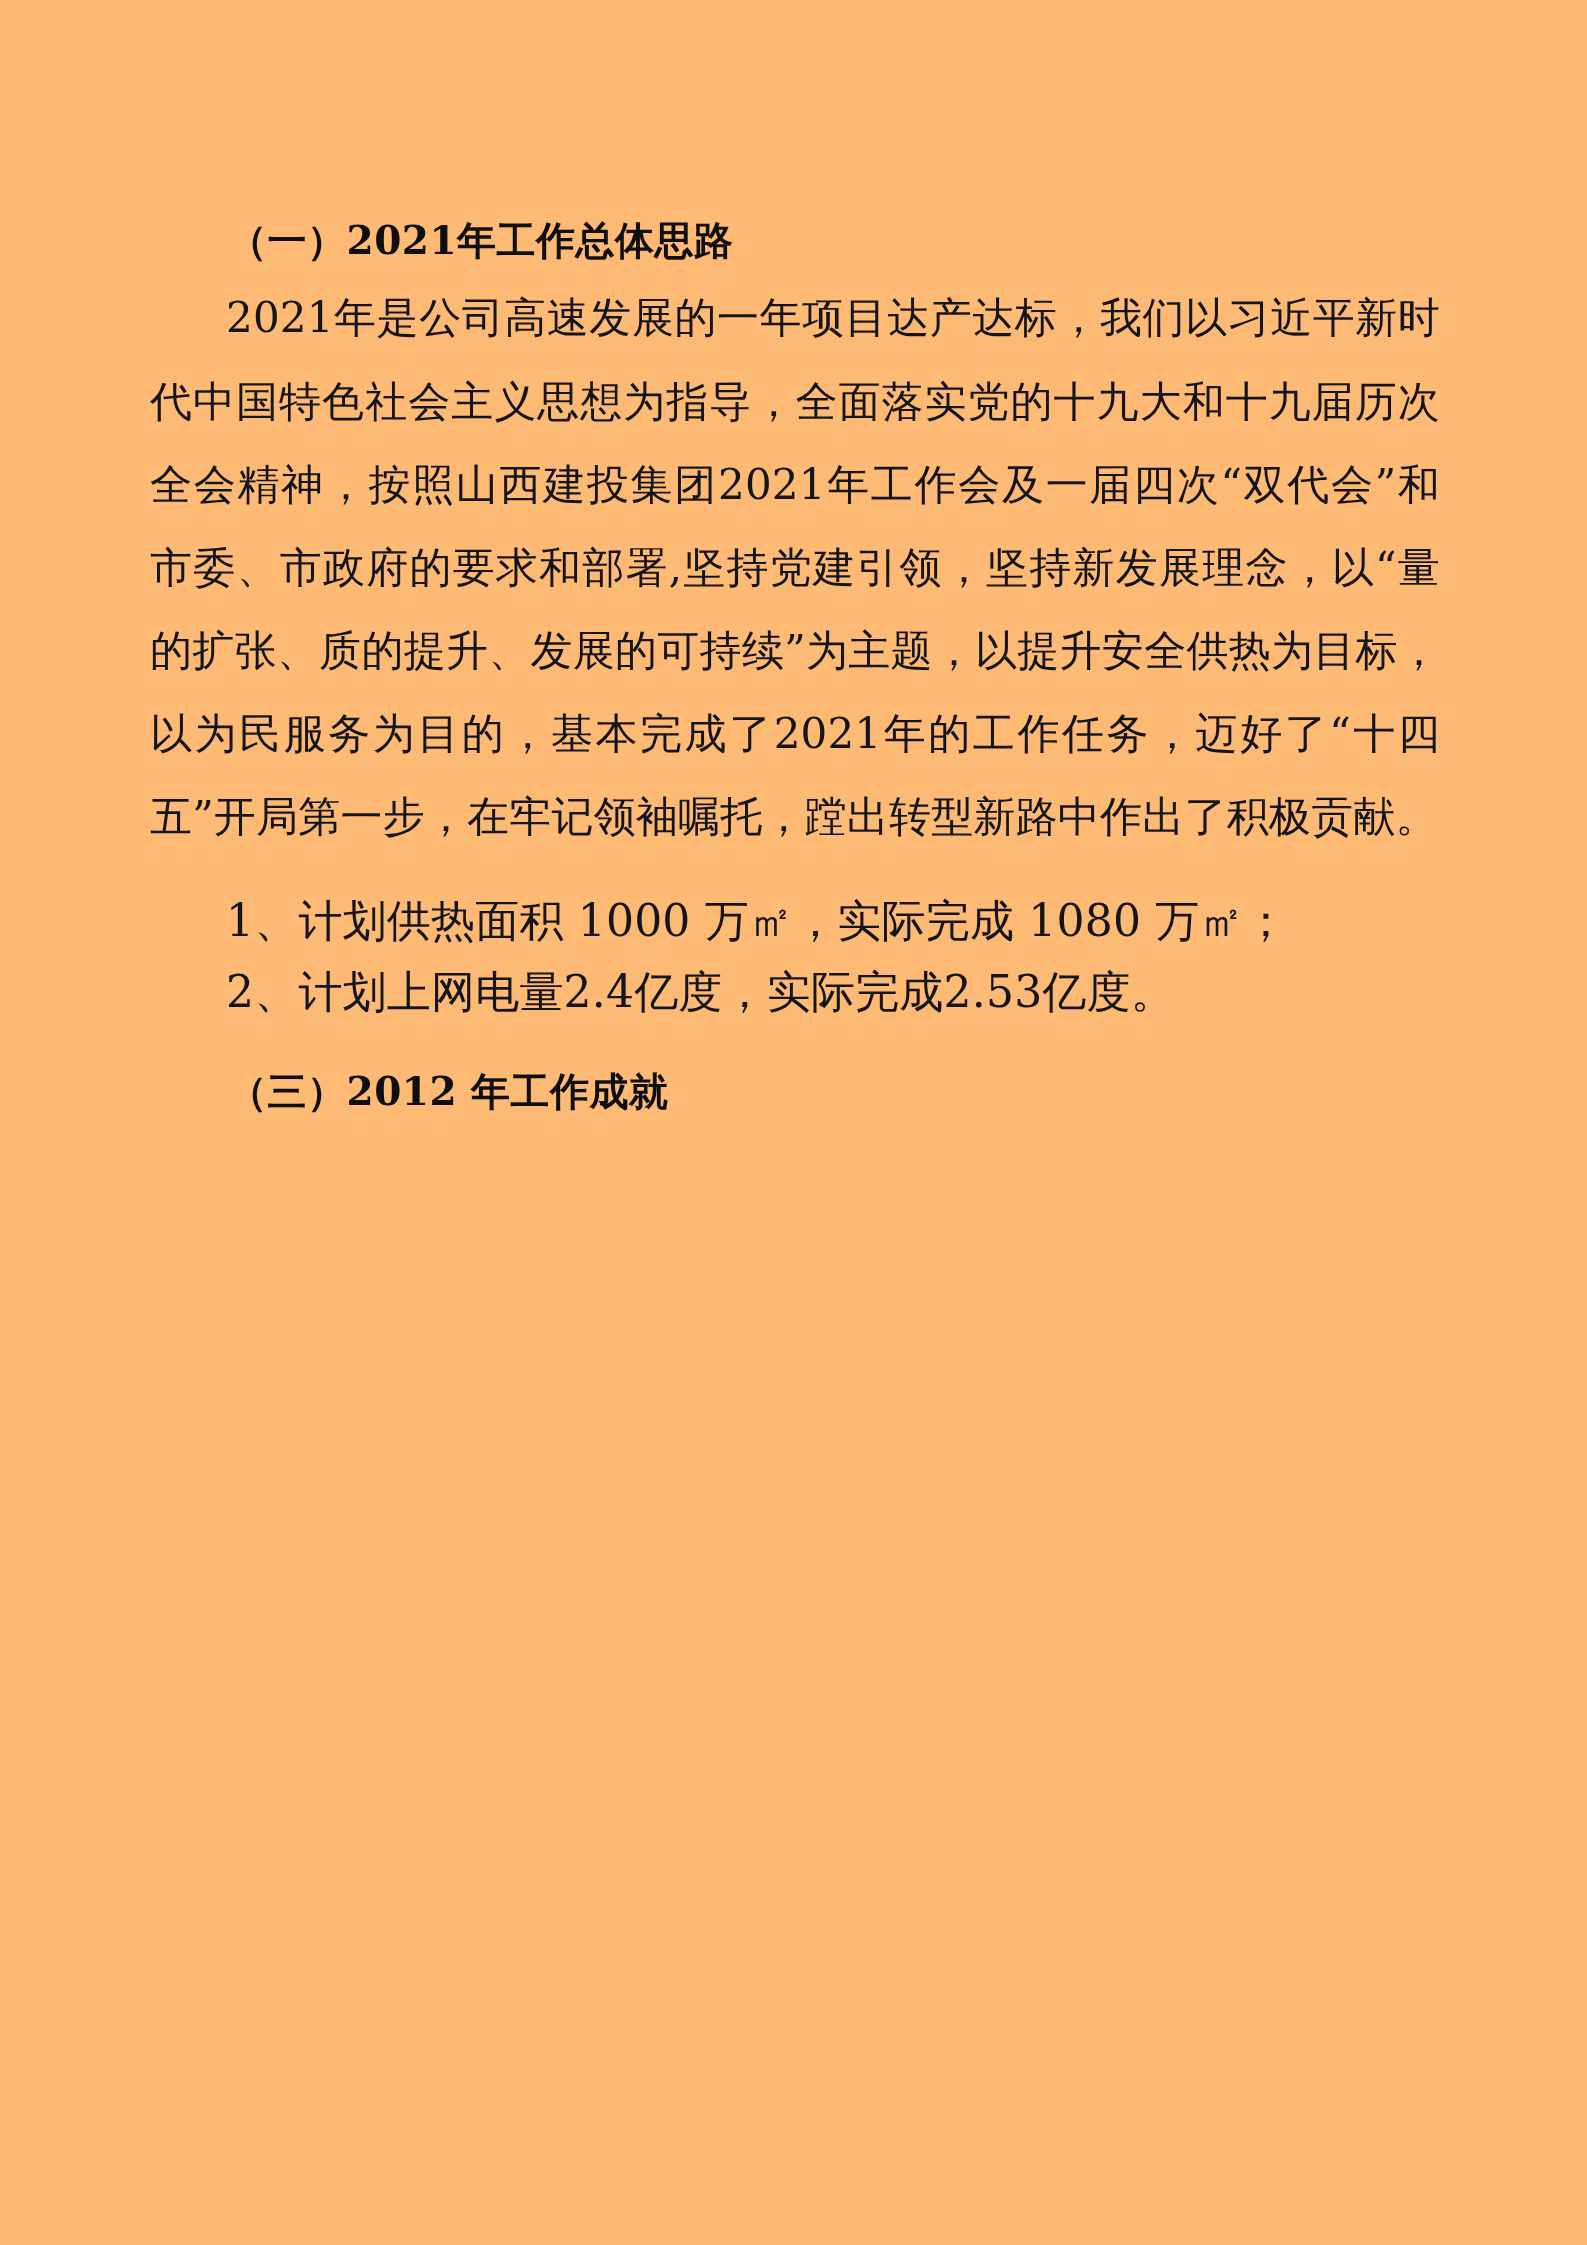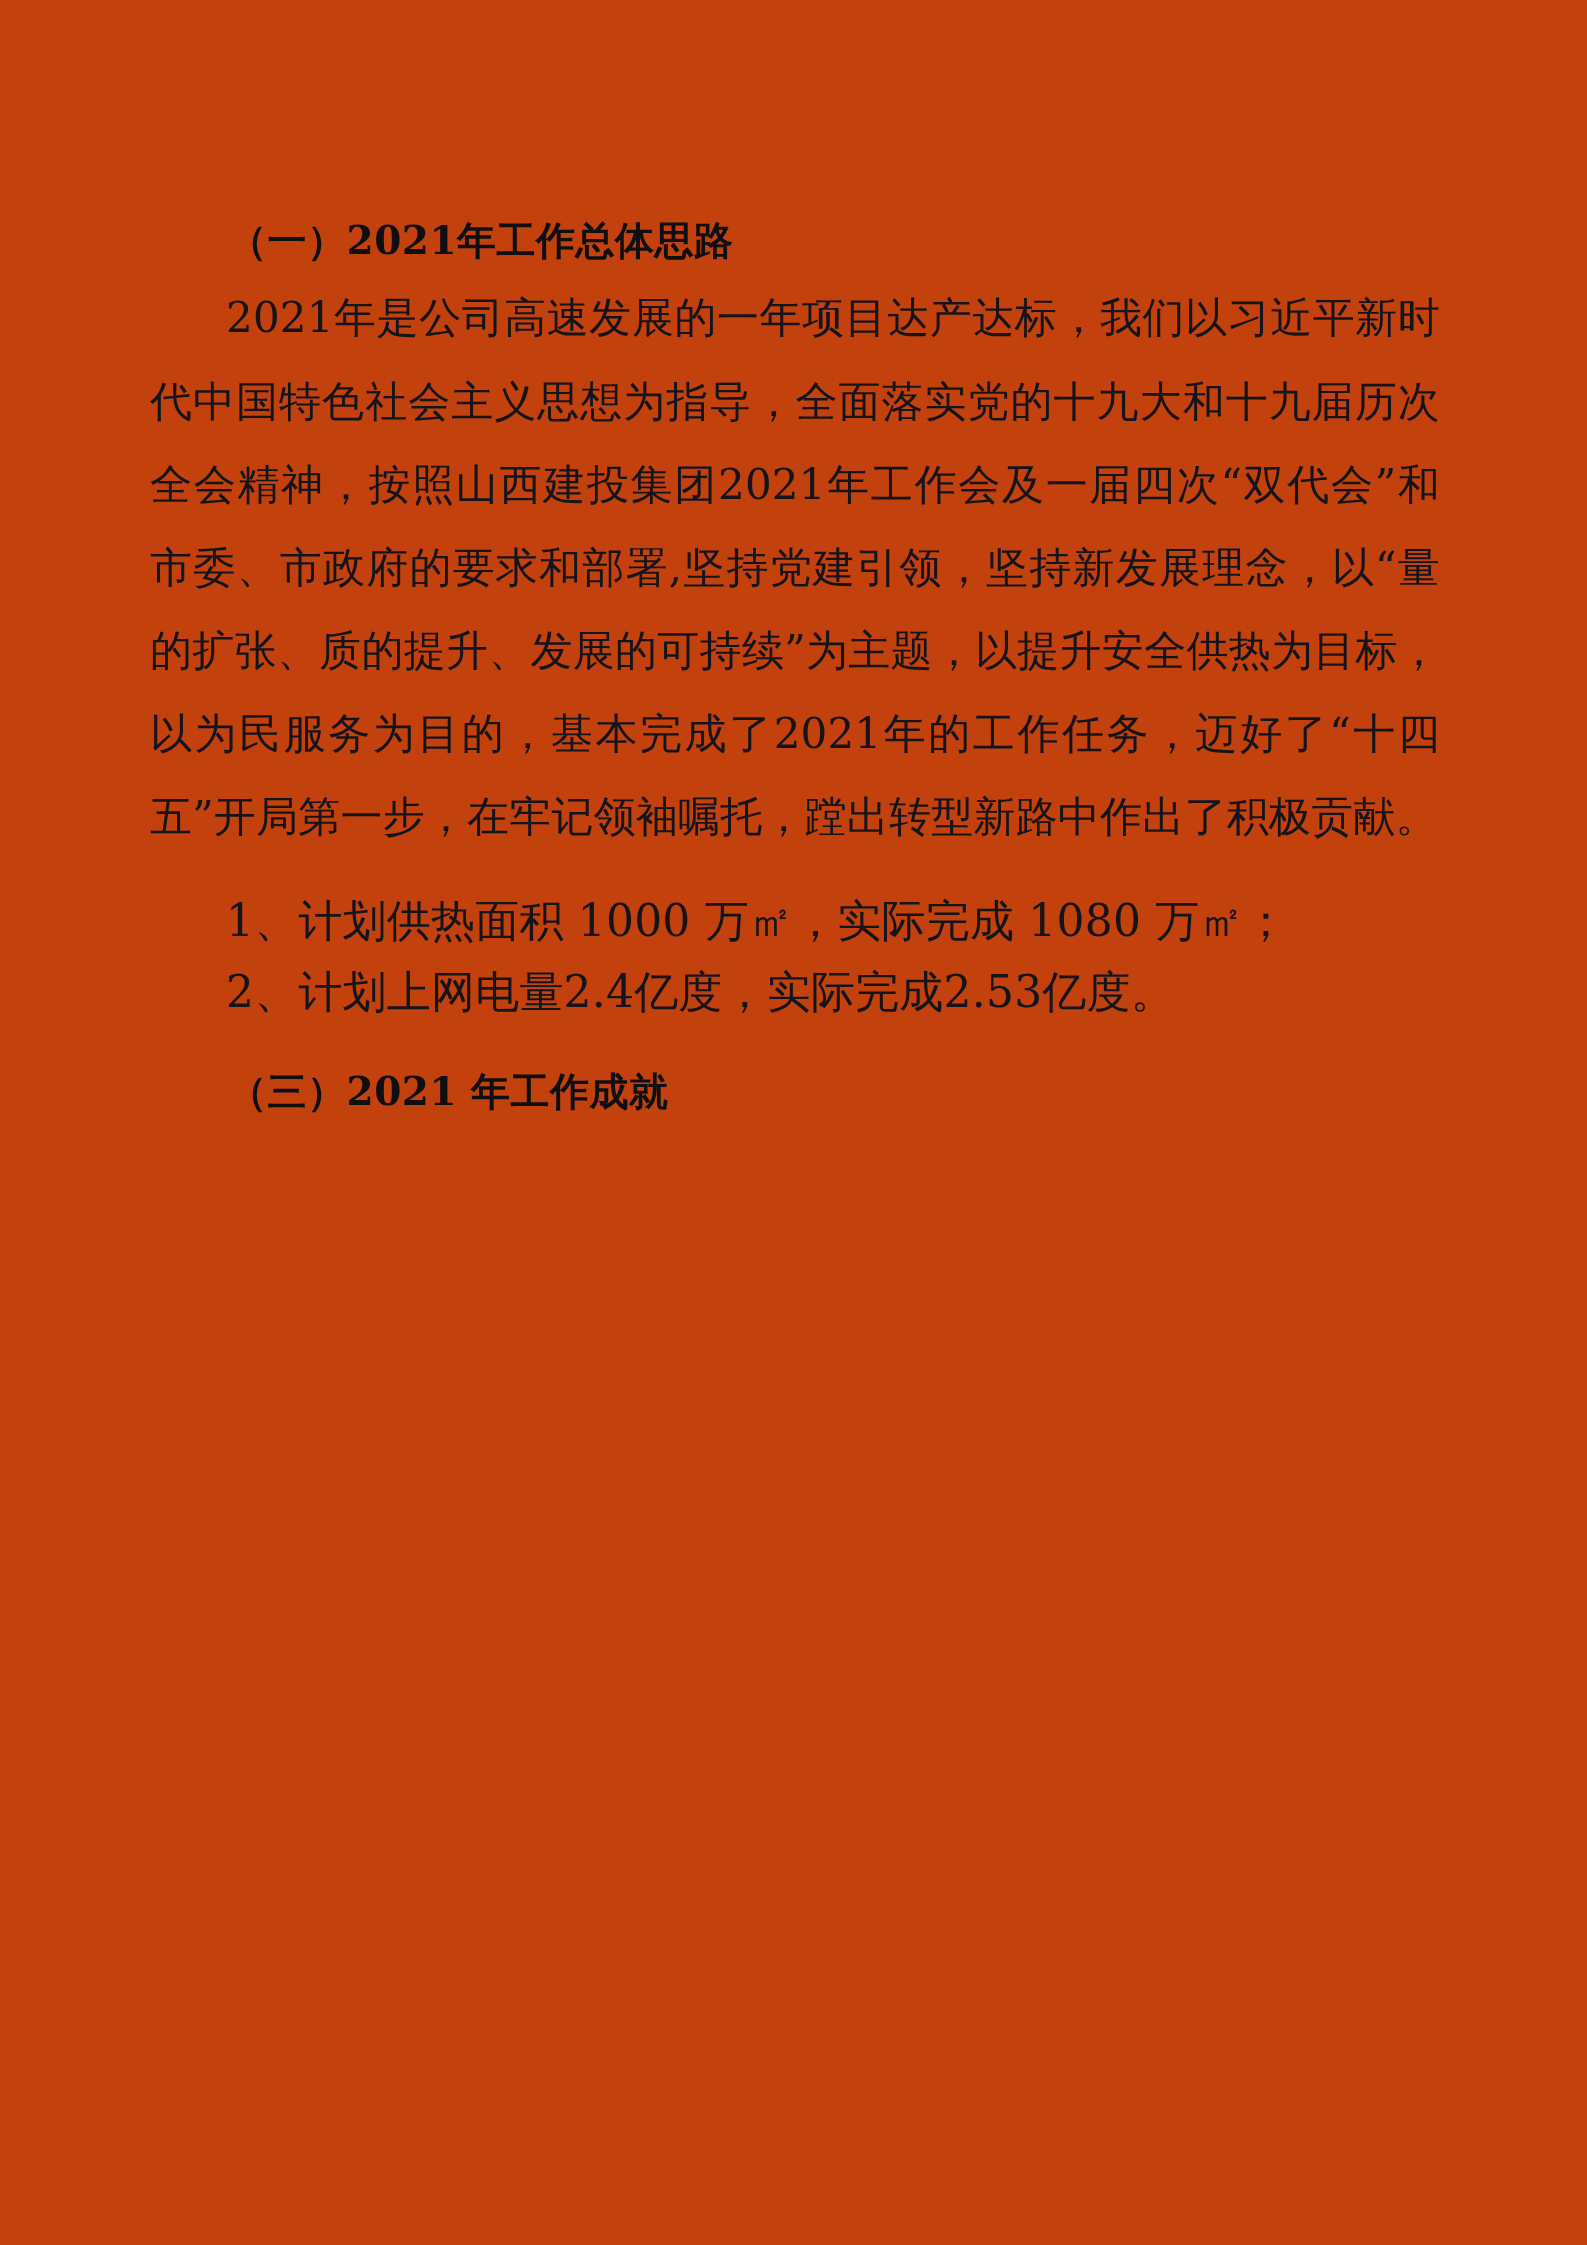--- a/index.html
+++ b/index.html
@@ -7,21 +7,21 @@
     padding: 0;
     background: #ffffff;
   }
   body {
     font-family: "DejaVu Serif", "Liberation Serif", serif;
   }
   .page {
     position: relative;
     width: 1587px;
     height: 2245px;
-    background: #c2410c;
+    background: #fdba74;
     box-sizing: border-box;
     overflow: hidden;
   }
   .content {
     position: absolute;
     left: 150px;
     top: 210px;
     width: 1290px;
   }
   .heading {
@@ -67,20 +67,20 @@
     <p class="para">2021年是公司高速发展的一年项目达产达标，我们以习近平新时代中国特色社会主义思想为指导，全面落实党的十九大和十九届历次全会精神，按照山西建投集团2021年工作会及一届四次“双代会”和市委、市政府的要求和部署,坚持党建引领，坚持新发展理念，以“量的扩张、质的提升、发展的可持续”为主题，以提升安全供热为目标，以为民服务为目的，基本完成了2021年的工作任务，迈好了“十四五”开局第一步，在牢记领袖嘱托，蹚出转型新路中作出了积极贡献。</p>
 
     <div class="gap-md"></div>
 
 
     <p class="list-line">1、计划供热面积 1000 万㎡，实际完成 1080 万㎡；</p>
     <p class="list-line">2、计划上网电量2.4亿度，实际完成2.53亿度。</p>
 
     <div class="gap-lg"></div>
 
-    <p class="heading">（三）2021 年工作成就</p>
+    <p class="heading">（三）2012 年工作成就</p>
 
 
     <div class="gap-sm"></div>
 
 
   </div>
 </div>
 
 </body></html>

